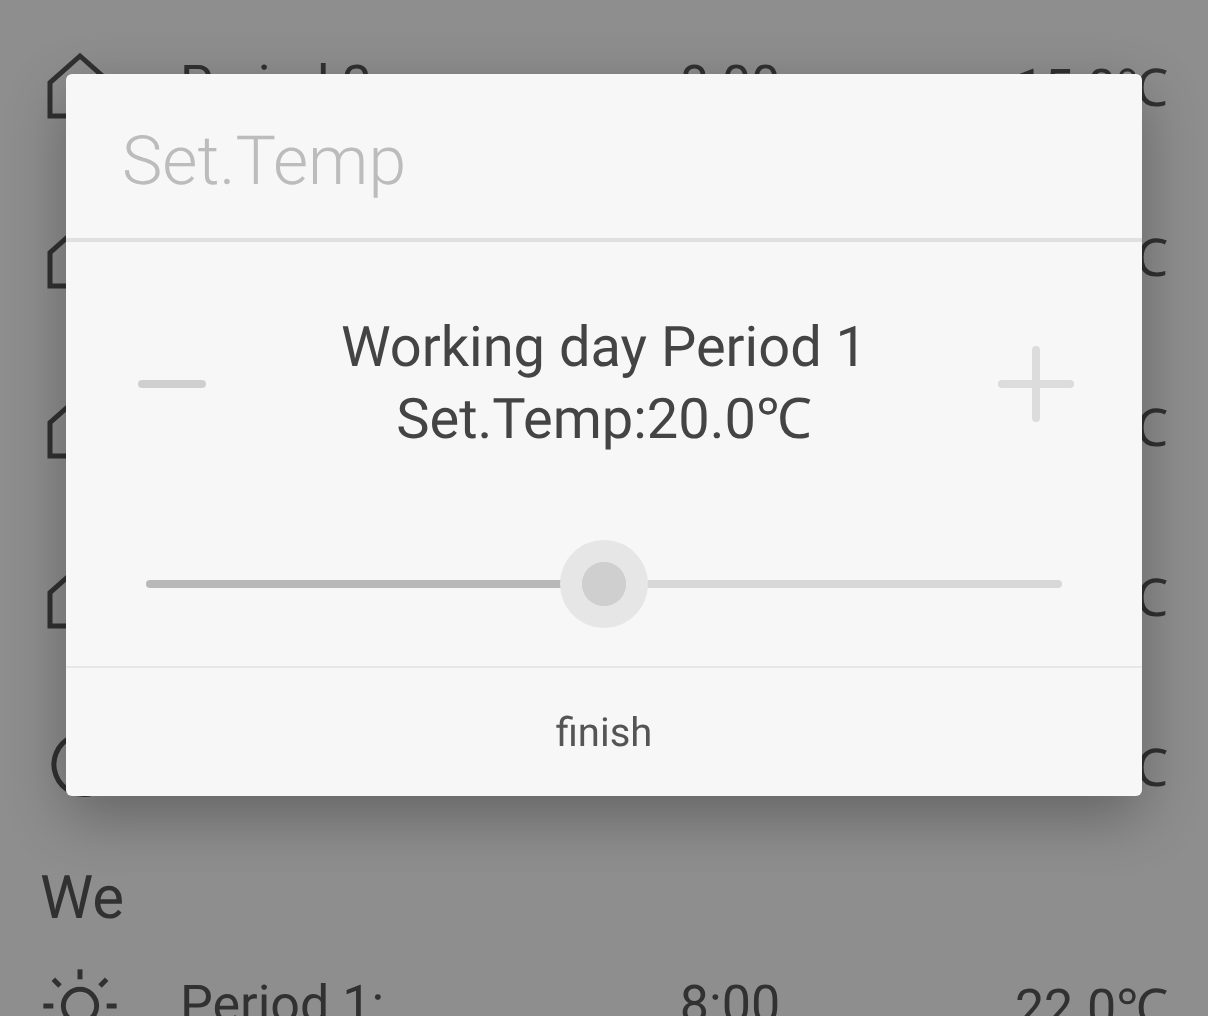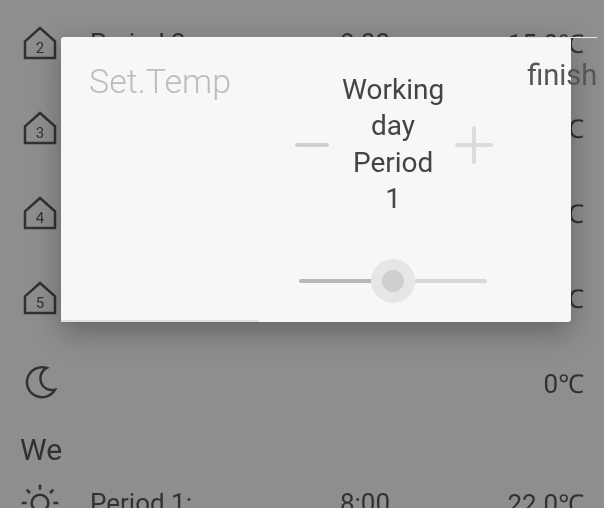--- a/index.html
+++ b/index.html
@@ -47,22 +47,21 @@
     }
     .dialog {
       position: absolute;
       top: 37px;
       left: 33px;
       right: 33px;
       background: #f7f7f7;
       border-radius: 3px;
       box-shadow: 0 10px 30px rgba(0,0,0,0.3);
       display: flex;
-      flex-direction: row;
-      margin-left: 28px;
+      flex-direction: column;
     }
     .dialog-header {
       padding: 24px 28px 18px 28px;
       border-bottom: 2px solid #e0e0e0;
     }
     .dialog-title {
       font-size: 34px;
       color: #bcbcbc;
       font-weight: 300;
     }
@@ -145,21 +144,21 @@
       height: 44px;
       border-radius: 50%;
       background: radial-gradient(circle, #cfcfcf 0%, #cfcfcf 35%, #e6e6e6 36%, #e6e6e6 100%);
       border: none;
       cursor: pointer;
     }
     .dialog-footer {
       border-top: 1px solid #e7e7e7;
       padding: 20px 0;
       text-align: center;
-      font-size: 29px;
+      font-size: 20px;
       color: #555;
       cursor: pointer;
     }
   </style>
 </head>
 <body>
 
 <div class="background">
   <div class="bg-row">
     <svg class="bg-icon" viewBox="0 0 24 24" fill="none" stroke="#333" stroke-width="1.5">
@@ -226,20 +225,21 @@
   <div class="dialog-header">
     <div class="dialog-title">Set.Temp</div>
   </div>
   <div class="dialog-body">
     <div class="value-row">
       <div class="btn-circle">
         <div class="minus-line"></div>
       </div>
       <div class="value-text">
         <div>Working day Period 1</div>
+        <div>Set.Temp:20.0℃</div>
       </div>
       <div class="btn-circle">
         <div class="plus-shape"></div>
       </div>
     </div>
     <div class="slider-wrap">
       <input type="range" class="slider" min="5" max="35" value="20" style="--p: 50%;">
     </div>
   </div>
   <div class="dialog-footer">finish</div>

